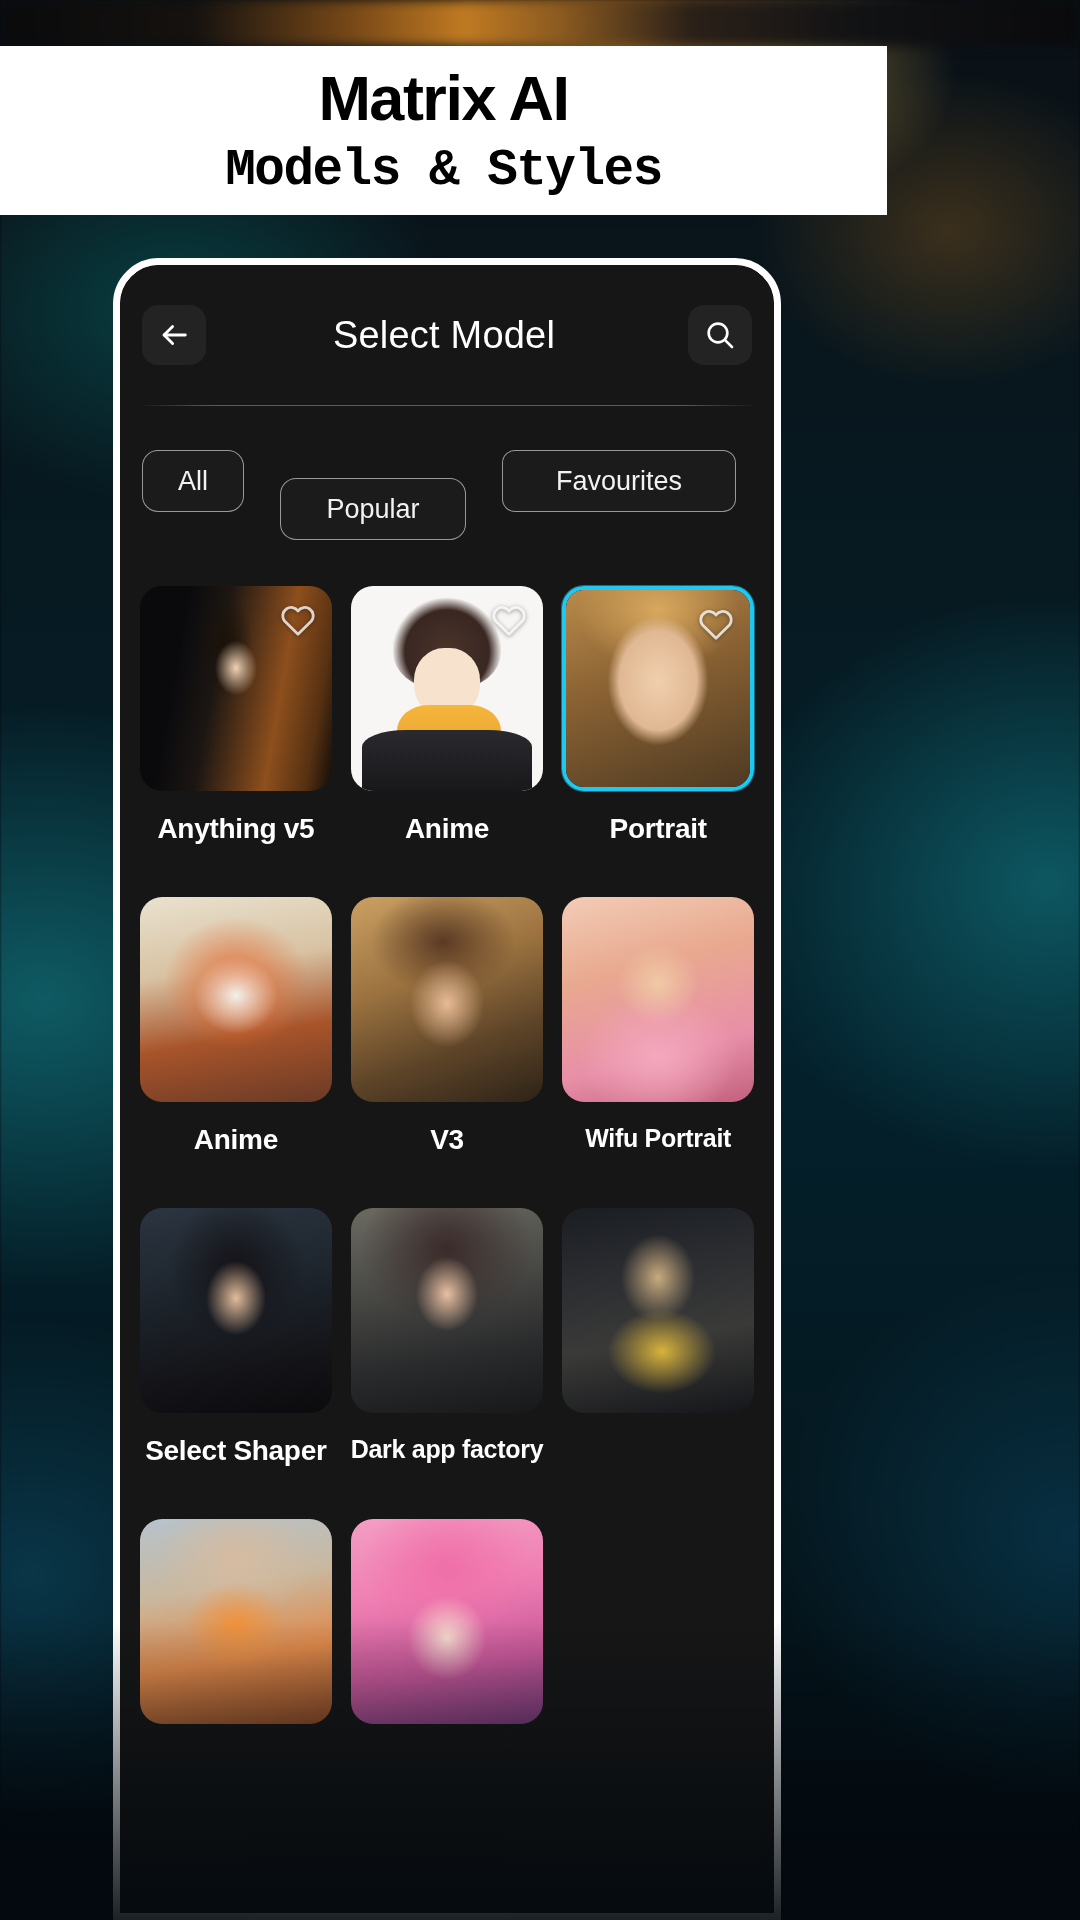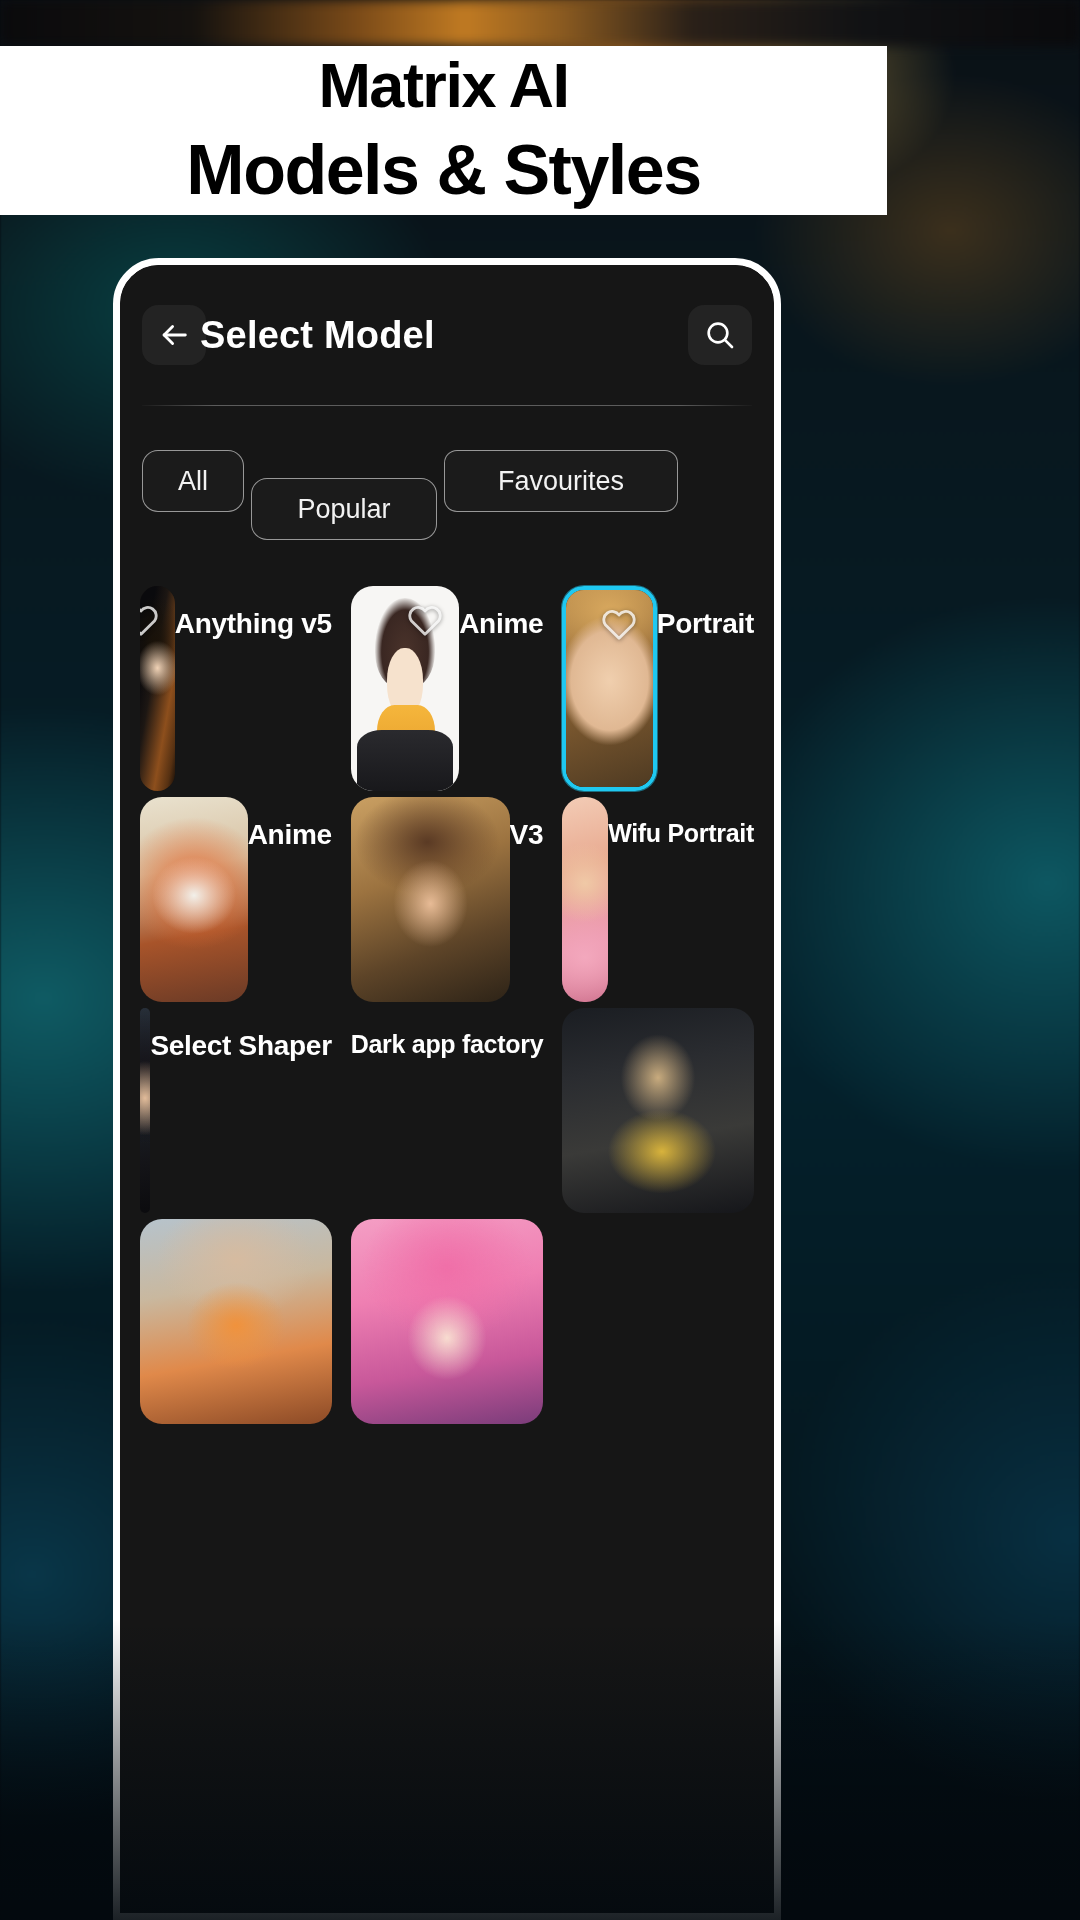--- a/index.html
+++ b/index.html
@@ -41,21 +41,21 @@
     background:#ffffff;
     display:flex; flex-direction:column;
     align-items:center; justify-content:center;
   }
   .banner-line{
     color:#000; font-weight:800; letter-spacing:-1.5px;
     font-size:63px; line-height:1.28;
     font-family:"Liberation Sans", sans-serif;
     white-space:nowrap;
   }
-  .banner-line.l2{ font-size:70px; }
+  .banner-line.l2{ font-size:51px;font-family:Liberation Mono, monospace; }
 
   
   .phone{
     position:absolute; left:113px; top:258px;
     width:668px; height:1662px;
     border:7px solid #ffffff;
     border-top-left-radius:46px; border-top-right-radius:46px;
     background:#141414;
     overflow:hidden;
   }
@@ -72,53 +72,53 @@
     display:flex; align-items:center;
     padding:0 22px;
   }
   .icon-btn{
     width:64px; height:60px; border-radius:16px;
     background:#232323;
     display:flex; align-items:center; justify-content:center;
     flex:0 0 auto;
   }
   .app-title{
-    flex:1 1 auto; text-align:left;
-    color:#fff; font-size:38px; font-weight:700;
+    flex:1 1 auto; text-align:center;
+    color:#fff; font-size:38px; font-weight:400;
     letter-spacing:.2px;
     margin-left:-6px;
   }
   .divider{
     height:1px; margin:0 22px;
     background:linear-gradient(90deg, rgba(255,255,255,.02), rgba(255,255,255,.30) 12%, rgba(255,255,255,.30) 88%, rgba(255,255,255,.02));
   }
 
   
   .chips{
-    display:flex; gap:7px;
+    display:flex; gap:36px;
     padding:44px 22px 0 22px;
   }
   .chip{
     height:62px; border:1.6px solid rgba(255,255,255,.55);
     border-radius:16px; background:#1b1b1b;
     display:flex; align-items:center; justify-content:center;
     color:#f2f2f2; font-size:27px; font-weight:400;
     padding:0 30px; white-space:nowrap;
   }
   .chip.c0{ min-width:102px; }
   .chip.c1{ min-width:186px;margin-top:28px; }
   .chip.c2{ min-width:234px;border-radius:13px; }
 
   
   .grid{
     padding:46px 20px 0 20px;
     display:grid; grid-template-columns:repeat(3,1fr);
     column-gap:19px; row-gap:6px;
   }
-  .cell{ display:flex; align-items:flex-start; }
+  .cell{ display:flex; flex-direction:column; align-items:center; }
   .thumb-wrap{
     position:relative; width:100%; height:205px;
     border-radius:22px; overflow:hidden;
   }
   .thumb-wrap.selected{
     border:4px solid #1fc8f0;
     box-shadow:0 0 0 1px rgba(31,200,240,.5);
   }
   .heart{
     position:absolute; top:14px; right:14px;

